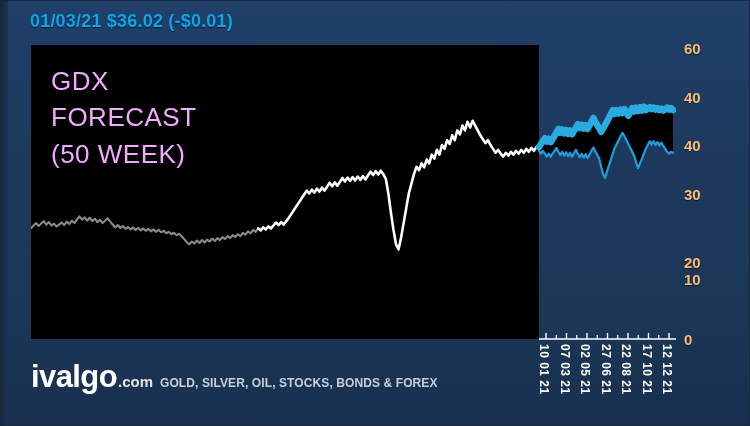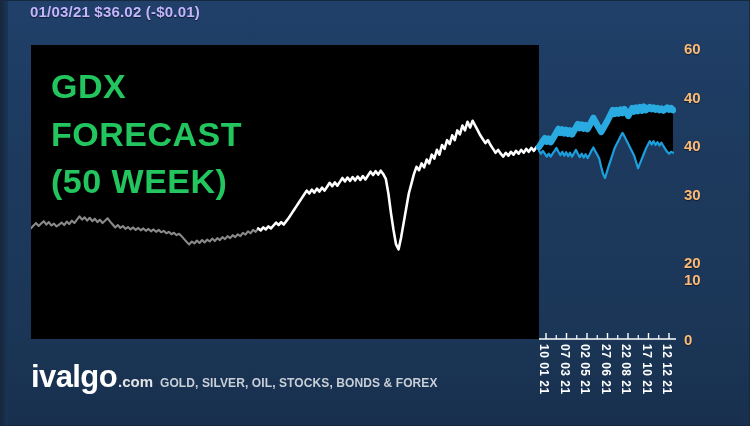--- a/index.html
+++ b/index.html
@@ -31,47 +31,47 @@
     position: absolute;
     left: 0; top: 0; bottom: 0;
     width: 7px;
     background: linear-gradient(90deg,#16283d 0%, #1b3557 100%);
   }
 
   
   #header-title {
     position: absolute;
     left: 29px;
-    top: 2px;
-    font-size: 15px;
-    font-weight: bold;
-    color: #c4b5fd;
+    top: 10px;
+    font-size: 18px;
+    font-weight: bold;
+    color: #0ea5e9;
     letter-spacing: 0.2px;
     white-space: nowrap;
     text-shadow: 0 1px 1px rgba(0,0,0,0.55);
   }
 
   
   #black-panel {
     position: absolute;
     left: 30px;
     top: 44px;
     width: 508px;
     height: 294px;
     background: #000000;
   }
 
   
   #caption {
     position: absolute;
     left: 50px;
     top: 62px;
-    color: #22c55e;
-    font-size: 34px;
-    font-weight: bold;
+    color: #f0abfc;
+    font-size: 26px;
+    font-weight: normal;
     line-height: 1.40;
     letter-spacing: 0.5px;
     white-space: pre;
   }
 
   
   #plot {
     position: absolute;
     left: 0;
     top: 0;

